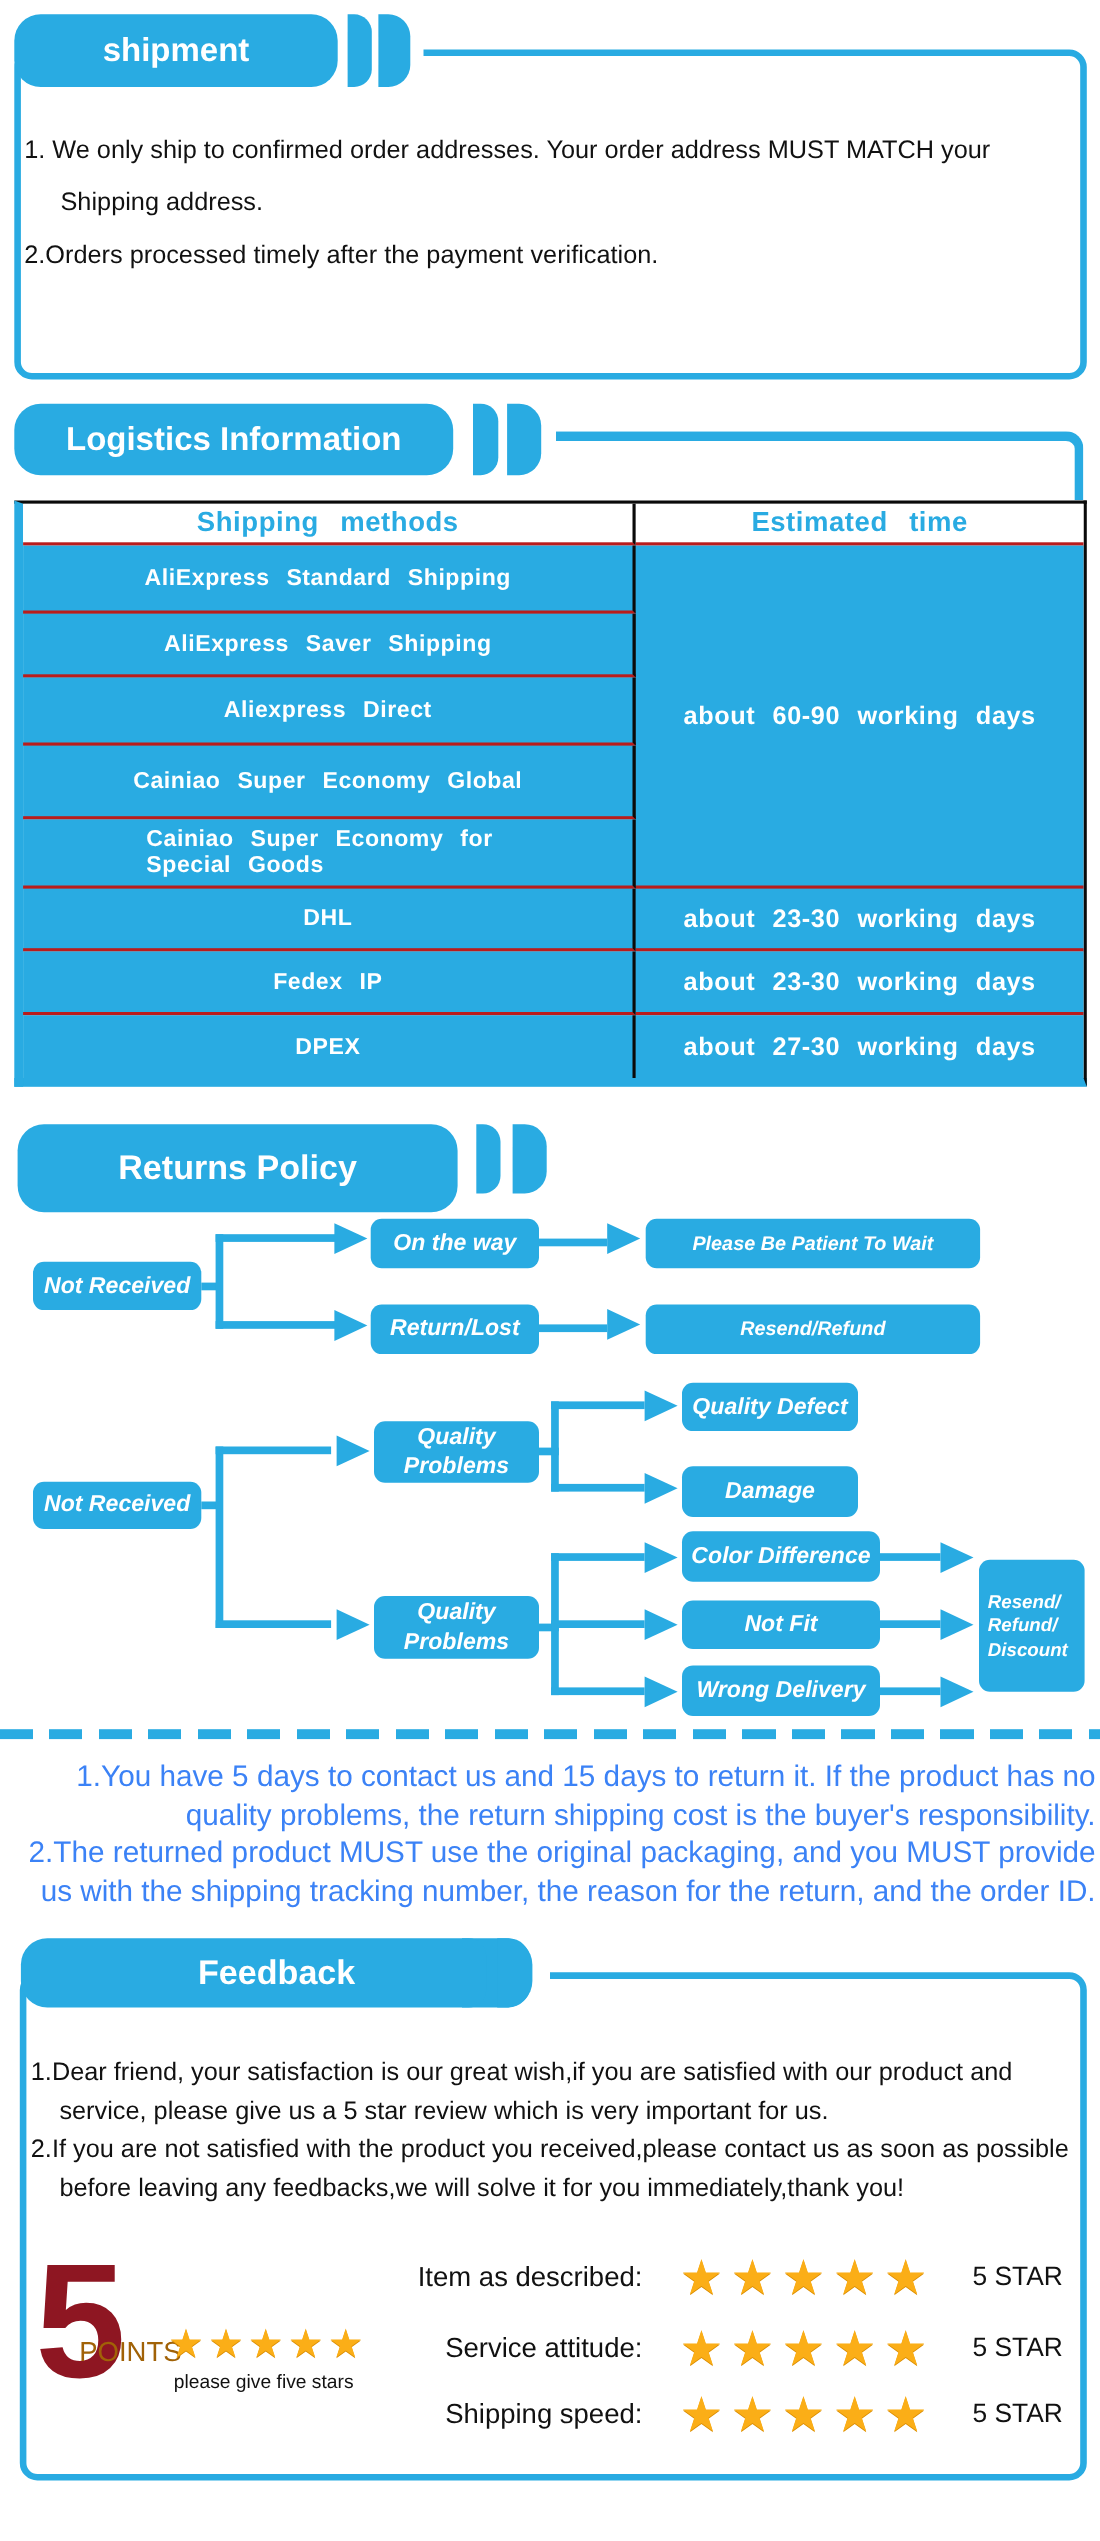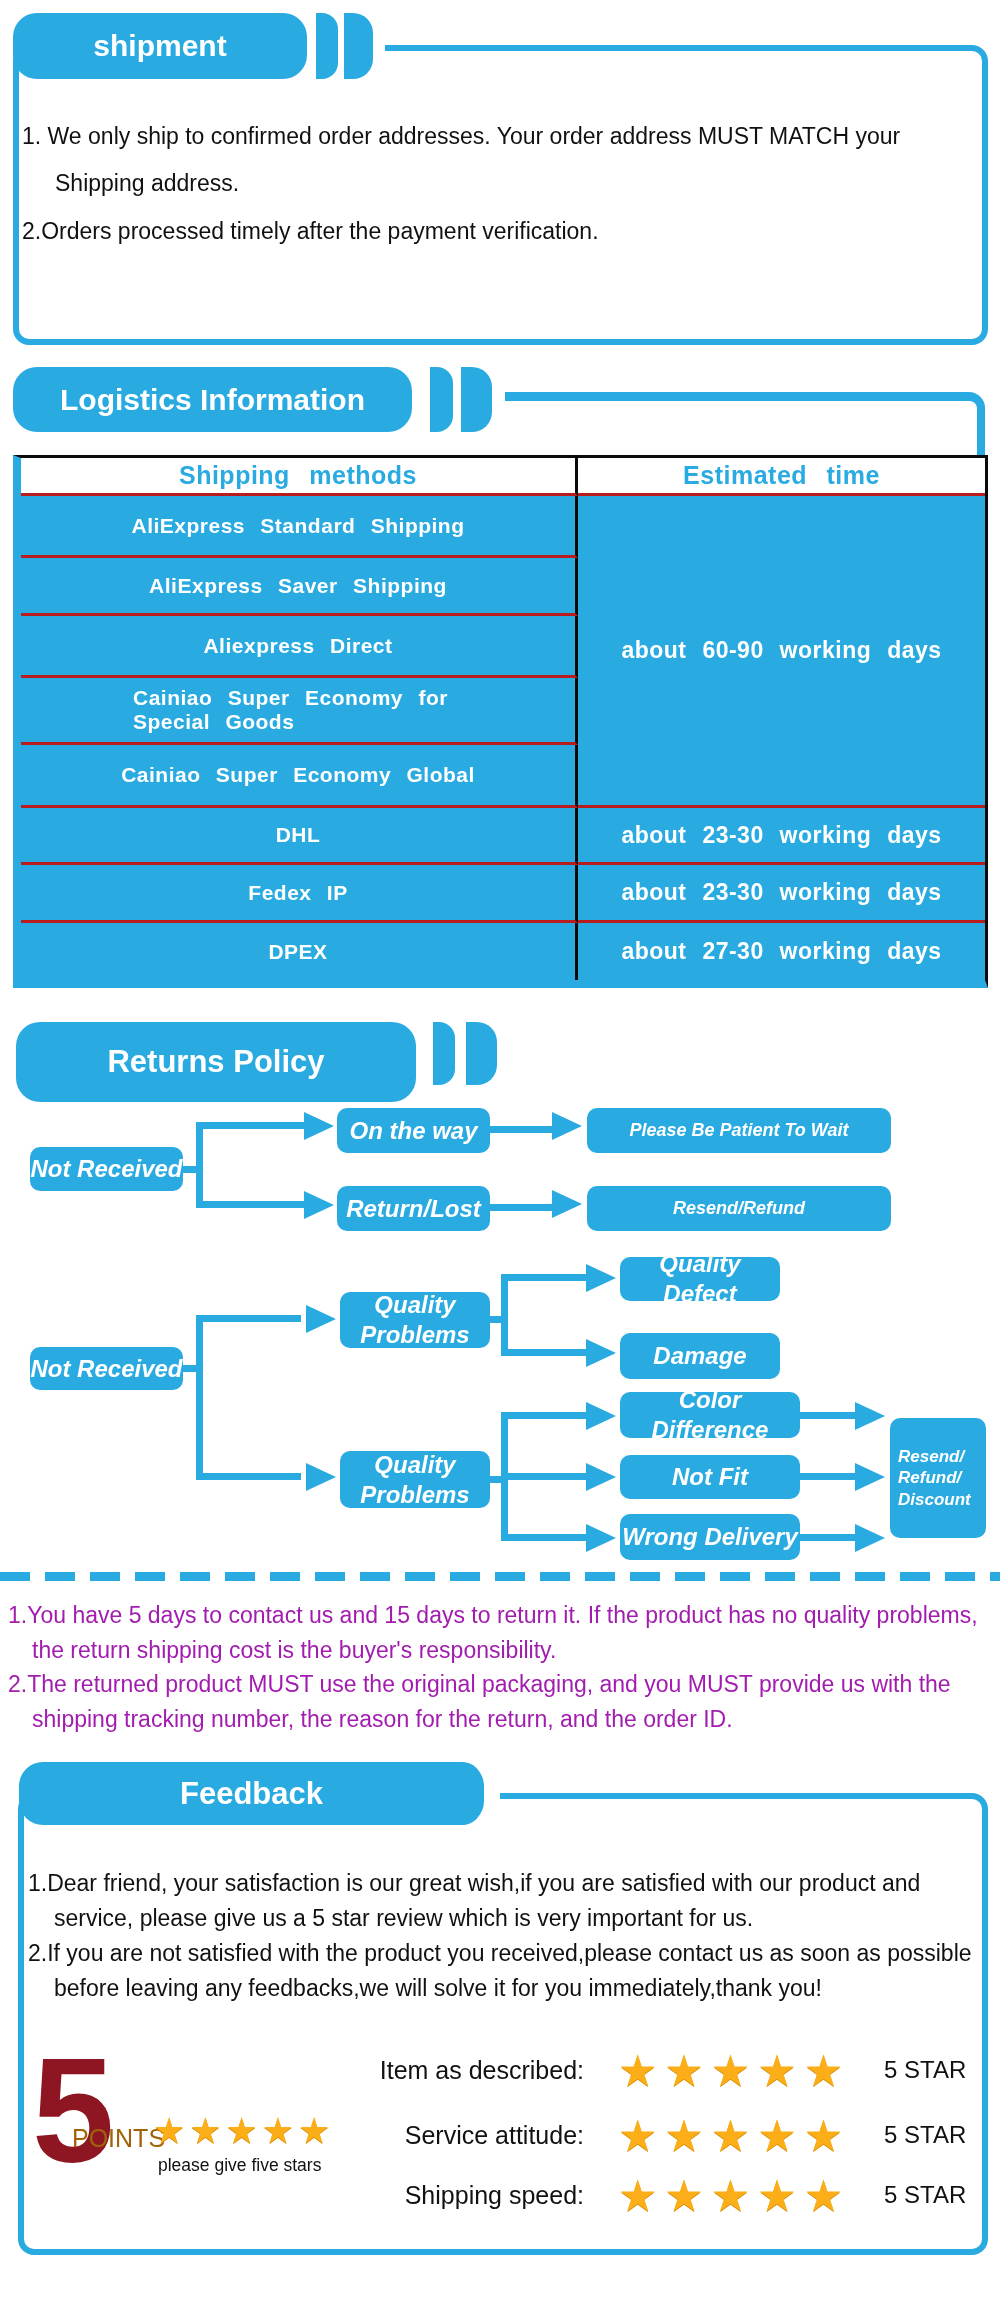--- a/index.html
+++ b/index.html
@@ -16,25 +16,25 @@
   
   .ltable{position:absolute;left:13px;top:455px;width:975px;height:533px;display:grid;grid-template-columns:557px 1fr;grid-template-rows:38px 62px 58px 62px 67px 63px 57px 58px 1fr;border-left:8px solid #29ABE2;border-bottom:8px solid #29ABE2;border-top:3px solid #0a0a0a;border-right:3px solid #0a0a0a;box-sizing:border-box;}
   .tc{display:flex;align-items:center;justify-content:center;background:#29ABE2;color:#fff;font-weight:bold;border-bottom:3px solid #b91c1c;box-sizing:border-box;font-size:21px;word-spacing:9px;letter-spacing:.5px;}
   .tc.colL{border-right:3px solid #0a0a0a;}
   .tc.head{background:#fff;color:#29ABE2;font-size:25px;word-spacing:12px;}
   .tc.time{font-size:23px;}
   .tc.last{border-bottom:none;}
   
   .topline{position:absolute;border-top:9px solid #29ABE2;border-right:8px solid #29ABE2;border-top-right-radius:16px;box-sizing:border-box;}
   
-  .fbox{position:absolute;background:#29ABE2;border-radius:10px;display:flex;align-items:center;justify-content:center;color:#fff;font-weight:bold;font-style:italic;font-size:24px;text-align:center;line-height:1.25;}
+  .fbox{position:absolute;background:#29ABE2;border-radius:10px;display:flex;align-items:center;justify-content:center;color:#fff;font-weight:bold;font-style:italic;font-size:21px;text-align:center;line-height:1.25;}
   .fline{position:absolute;background:#29ABE2;}
   .farr{position:absolute;width:0;height:0;border-top:14px solid transparent;border-bottom:14px solid transparent;border-left:30px solid #29ABE2;}
   .dash{position:absolute;left:0;top:1572px;width:1000px;height:9px;background:repeating-linear-gradient(90deg,#29ABE2 0 30px,#ffffff 30px 45px);}
-  .notes{position:absolute;left:8px;top:1598px;width:988px;font-size:23px;line-height:34.5px;color:#a21caf;}
+  .notes{position:absolute;left:8px;top:1598px;width:988px;font-size:27px;line-height:34.5px;color:#3b82f6;text-align:right;}
   .notes .li{padding-left:24px;text-indent:-24px;}
   
   .fitems{position:absolute;left:28px;top:1866px;width:948px;font-size:23px;line-height:35px;color:#111;}
   .fitems .li{padding-left:26px;text-indent:-26px;}
   .big5{position:absolute;left:32px;top:2052px;font-size:148px;line-height:.8;font-weight:bold;color:#8E1622;}
   .points{position:absolute;left:72px;top:2124px;font-size:25px;color:#a16207;}
   .bstars{position:absolute;left:153px;top:2110px;font-size:36px;letter-spacing:4px;color:#FBAE17;text-shadow:0 1px 0 #d98c00;}
   .bcap{position:absolute;left:158px;top:2155px;font-size:17.5px;color:#111;}
   .rrow{position:absolute;left:366px;width:616px;height:60px;display:flex;align-items:center;}
   .rlabel{width:218px;text-align:right;font-size:25px;color:#111;}
@@ -65,24 +65,24 @@
 <div class="topline" style="left:505px;top:392px;width:480px;height:63px;"></div>
 
 <div class="ltable">
   <div class="tc head colL">Shipping methods</div>
   <div class="tc head">Estimated time</div>
 
   <div class="tc colL">AliExpress Standard Shipping</div>
   <div class="tc time" style="grid-column:2;grid-row:2/7;">about 60-90 working days</div>
   <div class="tc colL">AliExpress Saver Shipping</div>
   <div class="tc colL">Aliexpress Direct</div>
+  <div class="tc colL">Cainiao Super Economy Global</div>
   <div class="tc colL" style="text-align:left;">
     <span style="display:block;width:330px;margin:0 auto;text-align:left;">Cainiao Super Economy for Special Goods</span>
   </div>
-  <div class="tc colL">Cainiao Super Economy Global</div>
 
   <div class="tc colL">DHL</div>
   <div class="tc time">about 23-30 working days</div>
   <div class="tc colL">Fedex IP</div>
   <div class="tc time">about 23-30 working days</div>
   <div class="tc colL last">DPEX</div>
   <div class="tc time last">about 27-30 working days</div>
 </div>
 
 <div class="pill" style="left:16px;top:1022px;width:400px;height:80px;font-size:31px;">

